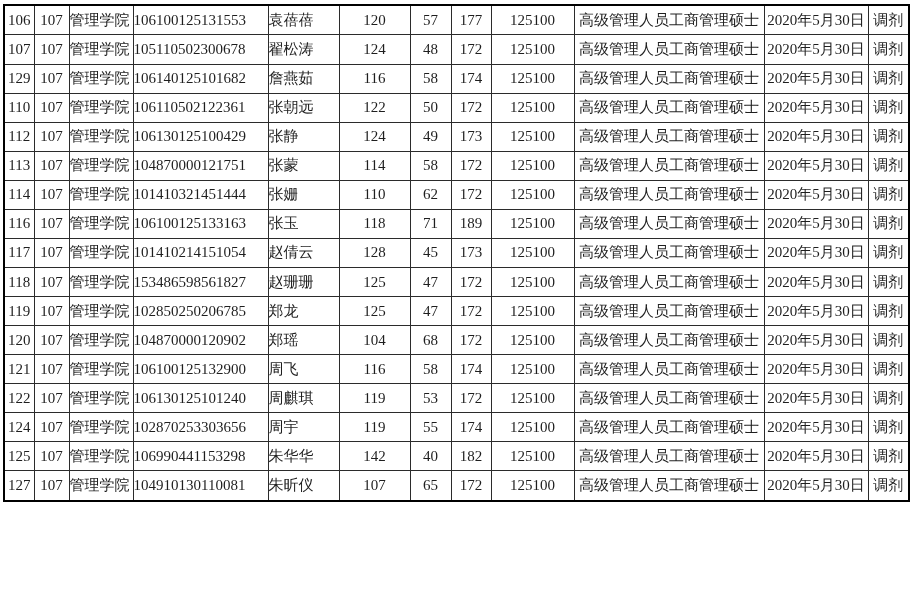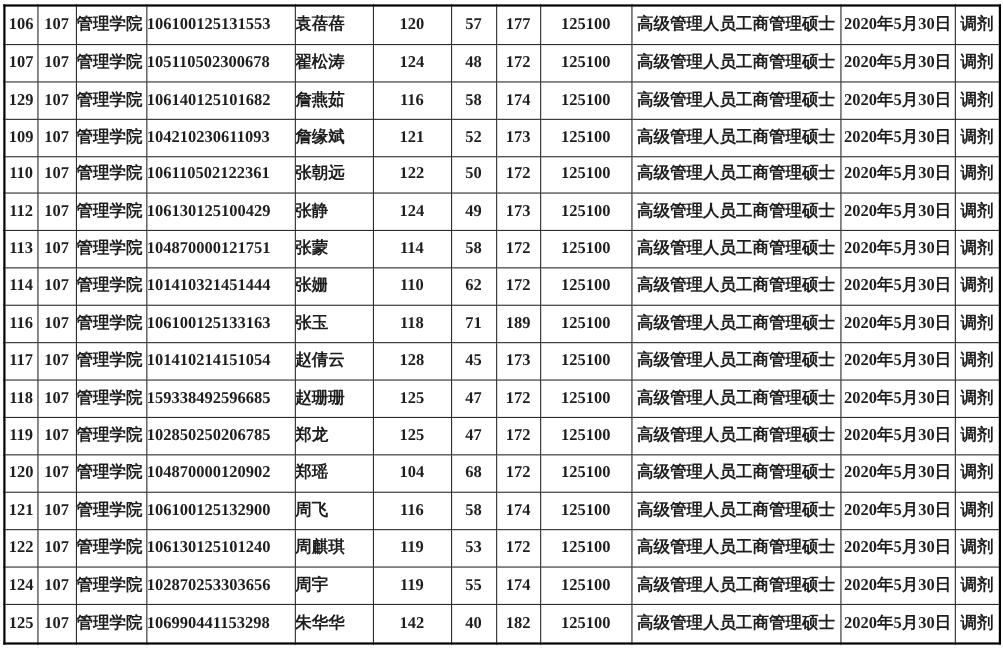--- a/index.html
+++ b/index.html
@@ -9,22 +9,21 @@
     height: 602px;
     background: #ffffff;
     overflow: hidden;
     font-family: "Liberation Serif", "DejaVu Serif", serif;
   }
   .table-wrap {
     position: absolute;
     left: 3px;
     top: 4px;
     width: 905px;
-    height: 582px;
-    font-weight: bold;
+    height: 498px;
   }
   table.score-table {
     width: 100%;
     height: 100%;
     border-collapse: collapse;
     table-layout: fixed;
     border: 2px solid #000000;
   }
   table.score-table td {
     border: 1px solid #2b2b2b;
@@ -95,34 +94,20 @@
     <td class="l">詹燕茹</td>
     <td class="c">116</td>
     <td class="c">58</td>
     <td class="c">174</td>
     <td class="c">125100</td>
     <td class="c">高级管理人员工商管理硕士</td>
     <td class="c">2020年5月30日</td>
     <td class="c">调剂</td>
   </tr>
         <tr>
-    <td class="c">109</td>
-    <td class="c">107</td>
-    <td class="l">管理学院</td>
-    <td class="l">104210230611093</td>
-    <td class="l">詹缘斌</td>
-    <td class="c">121</td>
-    <td class="c">52</td>
-    <td class="c">173</td>
-    <td class="c">125100</td>
-    <td class="c">高级管理人员工商管理硕士</td>
-    <td class="c">2020年5月30日</td>
-    <td class="c">调剂</td>
-  </tr>
-        <tr>
     <td class="c">110</td>
     <td class="c">107</td>
     <td class="l">管理学院</td>
     <td class="l">106110502122361</td>
     <td class="l">张朝远</td>
     <td class="c">122</td>
     <td class="c">50</td>
     <td class="c">172</td>
     <td class="c">125100</td>
     <td class="c">高级管理人员工商管理硕士</td>
@@ -196,21 +181,21 @@
     <td class="c">173</td>
     <td class="c">125100</td>
     <td class="c">高级管理人员工商管理硕士</td>
     <td class="c">2020年5月30日</td>
     <td class="c">调剂</td>
   </tr>
         <tr>
     <td class="c">118</td>
     <td class="c">107</td>
     <td class="l">管理学院</td>
-    <td class="l">159338492596685</td>
+    <td class="l">153486598561827</td>
     <td class="l">赵珊珊</td>
     <td class="c">125</td>
     <td class="c">47</td>
     <td class="c">172</td>
     <td class="c">125100</td>
     <td class="c">高级管理人员工商管理硕士</td>
     <td class="c">2020年5月30日</td>
     <td class="c">调剂</td>
   </tr>
         <tr>
@@ -290,15 +275,29 @@
     <td class="l">106990441153298</td>
     <td class="l">朱华华</td>
     <td class="c">142</td>
     <td class="c">40</td>
     <td class="c">182</td>
     <td class="c">125100</td>
     <td class="c">高级管理人员工商管理硕士</td>
     <td class="c">2020年5月30日</td>
     <td class="c">调剂</td>
   </tr>
+        <tr>
+    <td class="c">127</td>
+    <td class="c">107</td>
+    <td class="l">管理学院</td>
+    <td class="l">104910130110081</td>
+    <td class="l">朱昕仪</td>
+    <td class="c">107</td>
+    <td class="c">65</td>
+    <td class="c">172</td>
+    <td class="c">125100</td>
+    <td class="c">高级管理人员工商管理硕士</td>
+    <td class="c">2020年5月30日</td>
+    <td class="c">调剂</td>
+  </tr>
       </tbody>
   </table>
 </div>
 
 </body></html>

